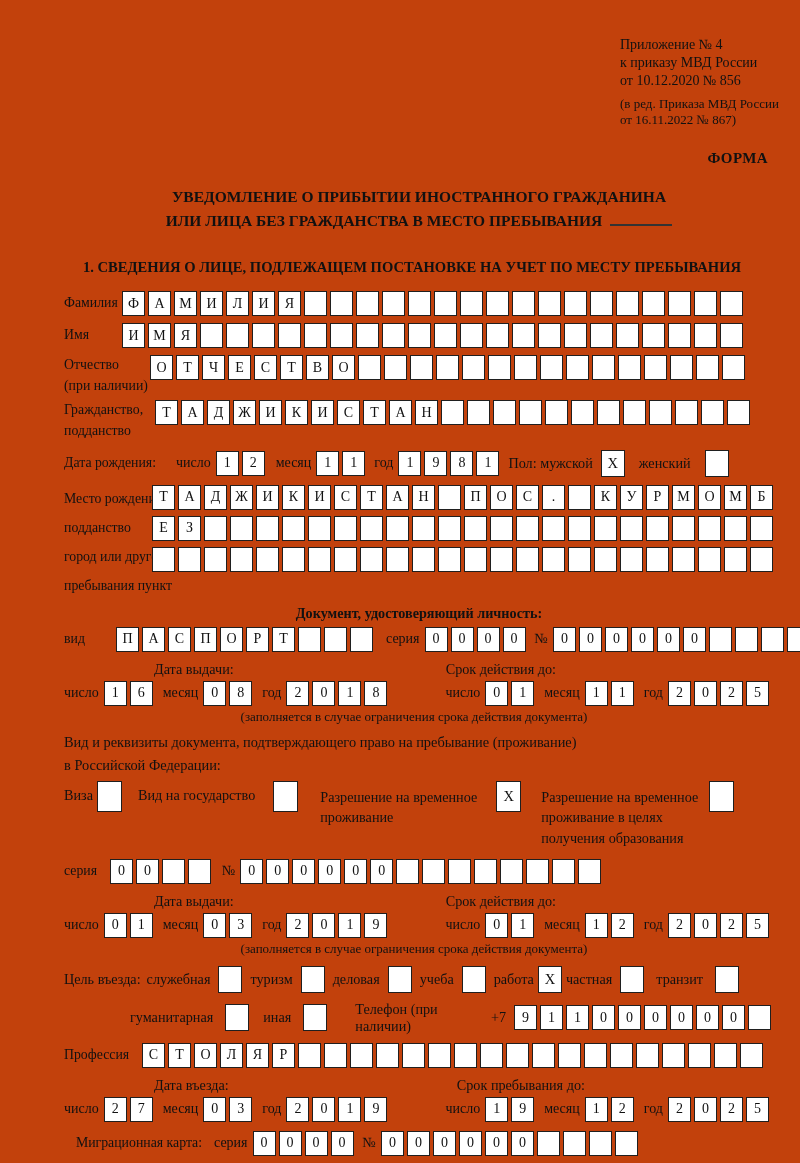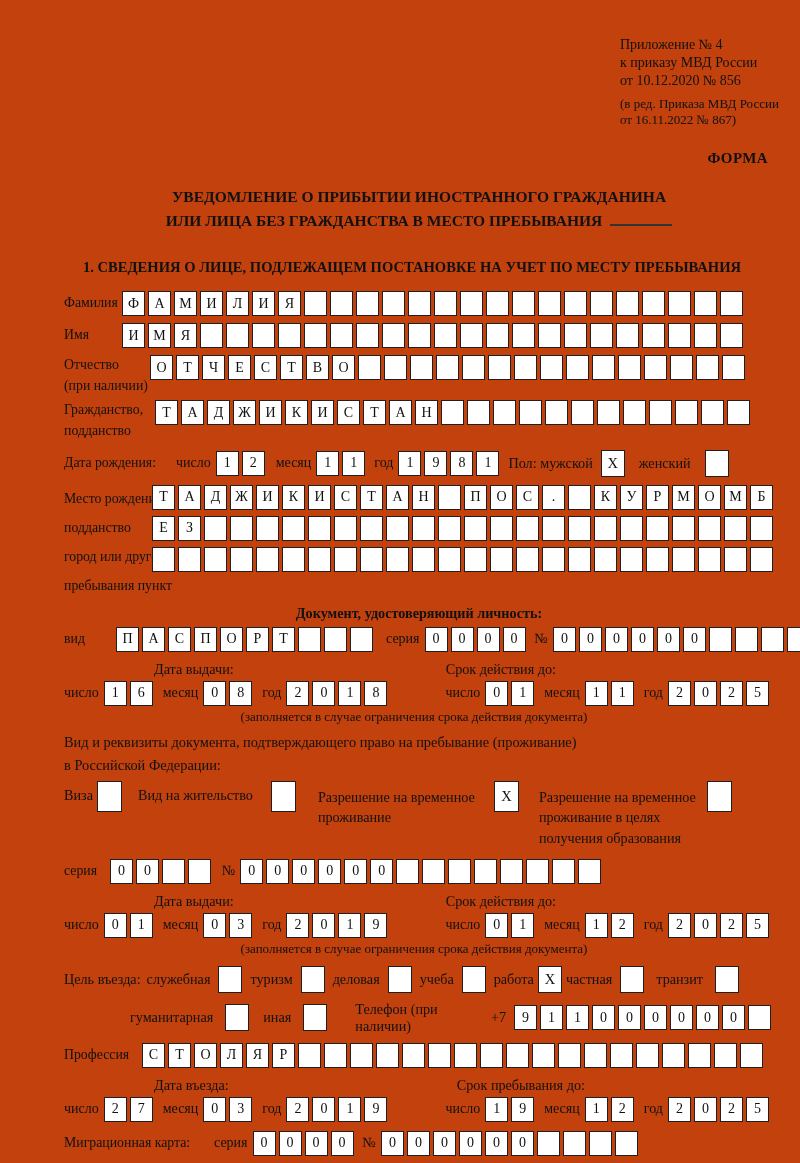--- a/index.html
+++ b/index.html
@@ -386,21 +386,21 @@
     </span>
   </div>
   <div class="note">(заполняется в случае ограничения срока действия документа)</div>
 
   <div style="margin-top:9px;font-size:14.4px;">Вид и реквизиты документа, подтверждающего право на пребывание (проживание)</div>
   <div style="margin-top:6px;font-size:14.4px;">в Российской Федерации:</div>
 
   <div class="frow top" style="margin-top:7px;">
     <span class="opt-label" style="margin-top:6px;">Виза</span>
     <span class="cbox cbox-lg" style="margin-left:4px;"></span>
-    <span class="opt-label" style="margin-left:16px;margin-top:6px;">Вид на жительство</span>
+    <span class="opt-label" style="margin-left:16px;margin-top:6px;">Вид на государство</span>
     <span class="cbox cbox-lg" style="margin-left:18px;"></span>
     <span class="opt-wrap" style="margin-left:22px;width:166px;margin-top:6px;">Разрешение на временное проживание</span>
     <span class="cbox cbox-lg" style="margin-left:10px;">X</span>
     <span class="opt-wrap" style="margin-left:20px;width:158px;margin-top:6px;">Разрешение на временное проживание в целях получения образования</span>
     <span class="cbox cbox-lg" style="margin-left:10px;"></span>
   </div>
 
   <div class="frow" style="margin-top:10px;">
     <span class="flabel" style="width:46px;">серия</span>
     <span class="boxes" style="margin-right:8px;">
@@ -582,21 +582,21 @@
       <span class="boxes">
           <span class="box">2</span>
           <span class="box">0</span>
           <span class="box">2</span>
           <span class="box">5</span>
         </span>
     </span>
   </div>
 
   <div class="frow" style="margin-top:9px;">
-    <span class="flabel" style="width:150px;">Миграционная карта:</span>
+    <span class="flabel" style="width:150px;text-align:center;">Миграционная карта:</span>
     <span class="dl">серия</span>
     <span class="boxes" style="margin-right:6px;">
         <span class="box">0</span>
         <span class="box">0</span>
         <span class="box">0</span>
         <span class="box">0</span>
       </span>
     <span class="dl">№</span>
     <span class="boxes">
         <span class="box">0</span>

